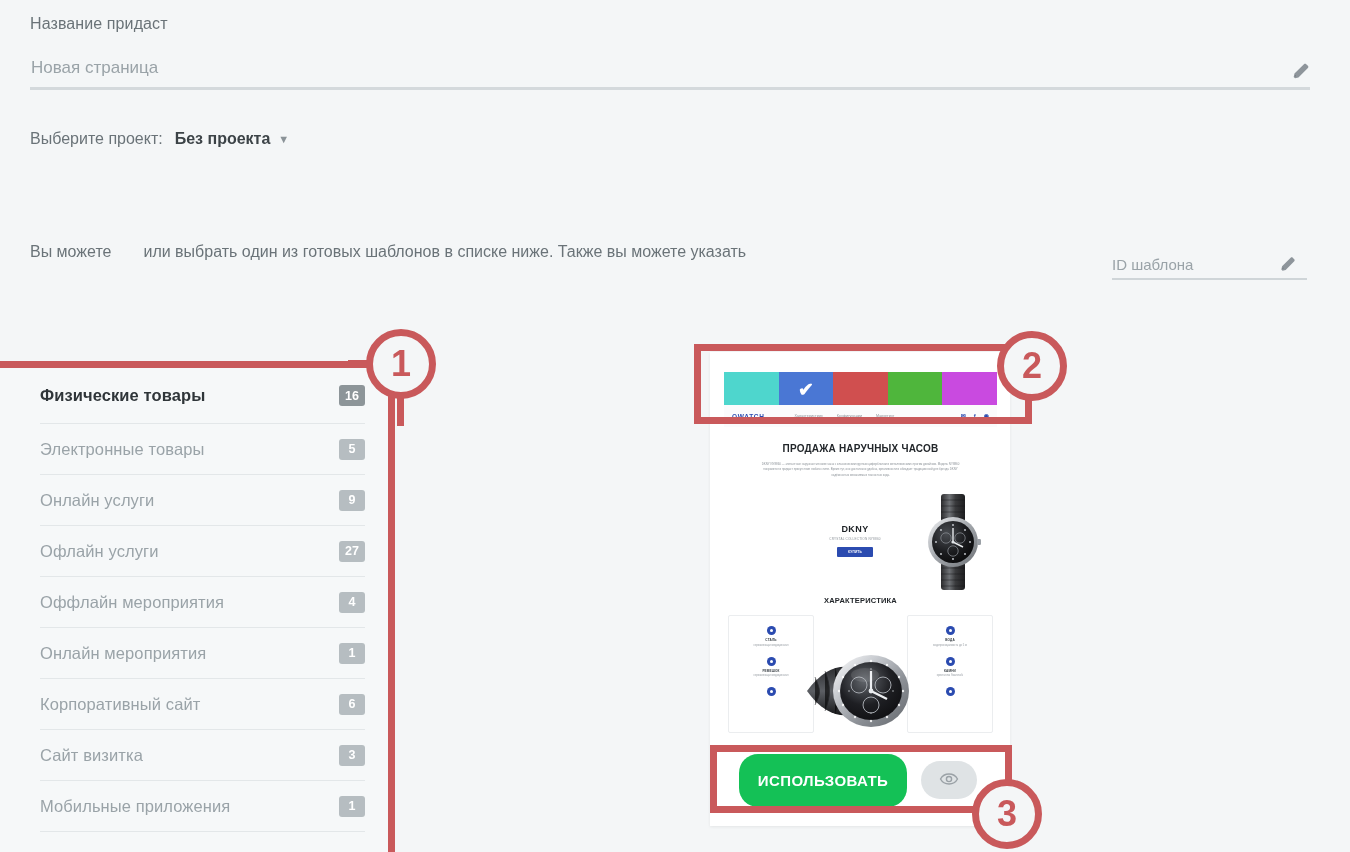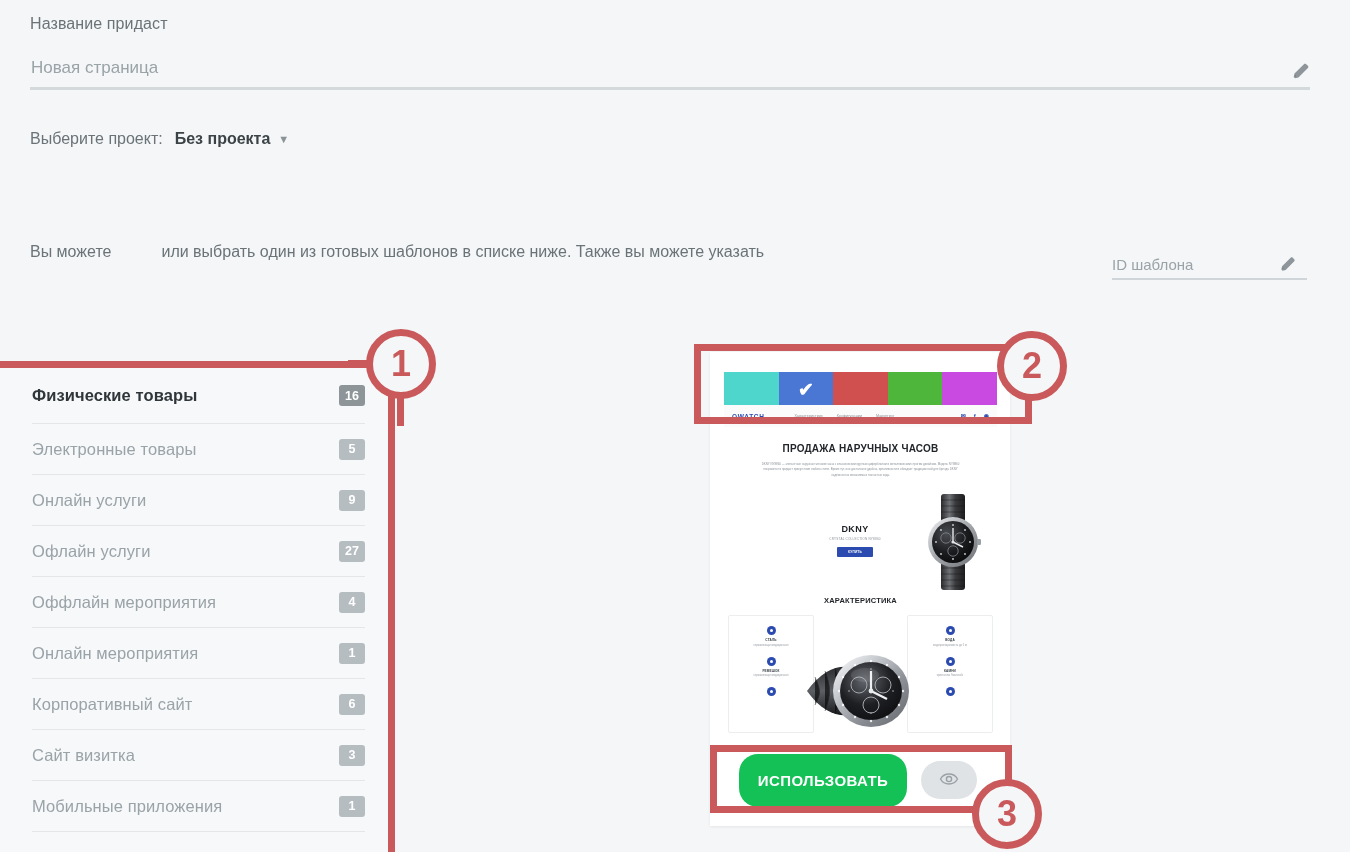--- a/index.html
+++ b/index.html
@@ -76,21 +76,21 @@
     border: none; border-radius: 22px;
     color: #fff;
     font-family: "Liberation Sans", sans-serif;
     font-size: 16px;
     font-weight: bold;
     letter-spacing: .3px;
     cursor: pointer;
   }
 
   .or-text {
-    margin-left: 22px;
+    margin-left: 4px;
     font-size: 16px; color: #6a7378;
     white-space: nowrap;
   }
 
   .tpl-id-wrap {
     position: absolute;
     left: 1112px; top: 250px;
     width: 195px;
   }
   .tpl-id-field {
@@ -118,20 +118,21 @@
     overflow: hidden;
   }
   .cat-list { padding: 0 30px 0 32px; }
   .cat-item {
     height: 51px;
     display: flex;
     align-items: center;
     justify-content: space-between;
     border-bottom: 1px solid #e3e7e9;
     cursor: pointer;
+    margin-left: 8px;
   }
   .cat-item:first-child { height: 56px; }
   .cat-label {
     font-size: 16.5px;
     color: #9aa3a8;
     letter-spacing: .1px;
   }
   .cat-item.active .cat-label {
     color: #2f3539;
     font-weight: bold;

